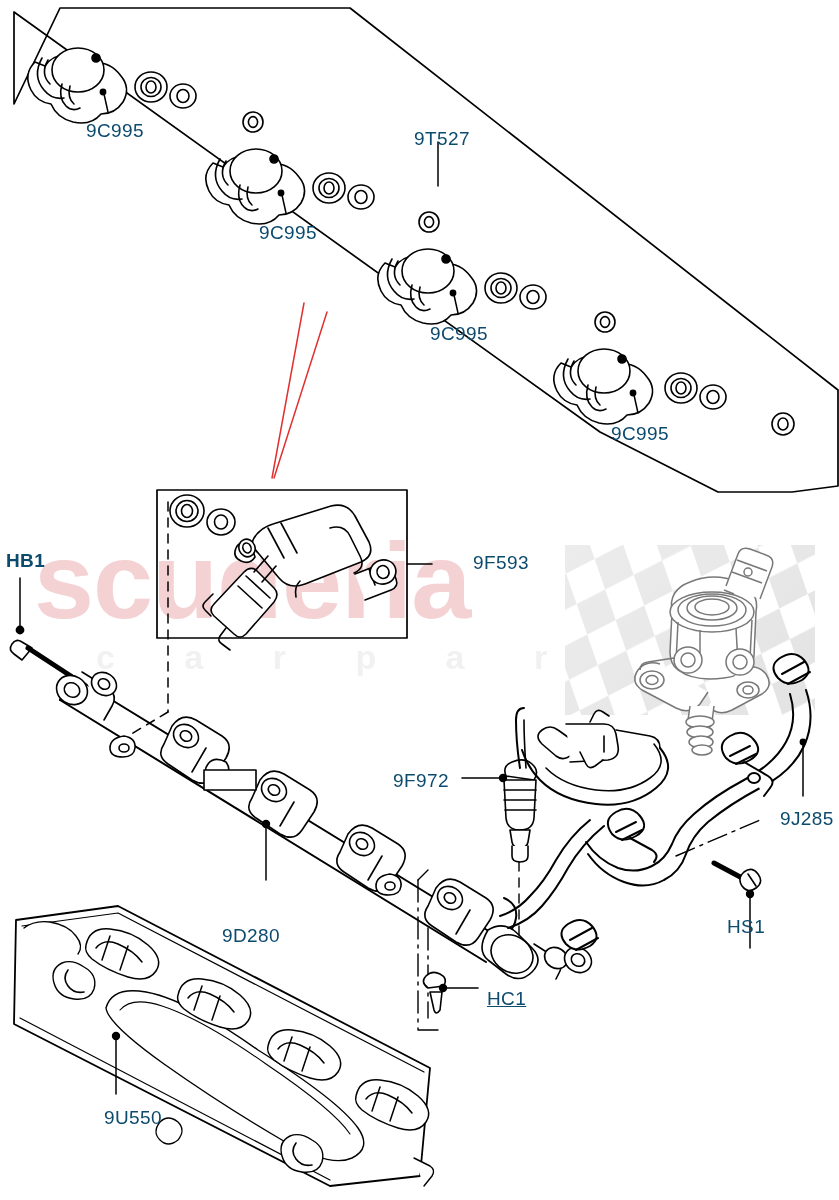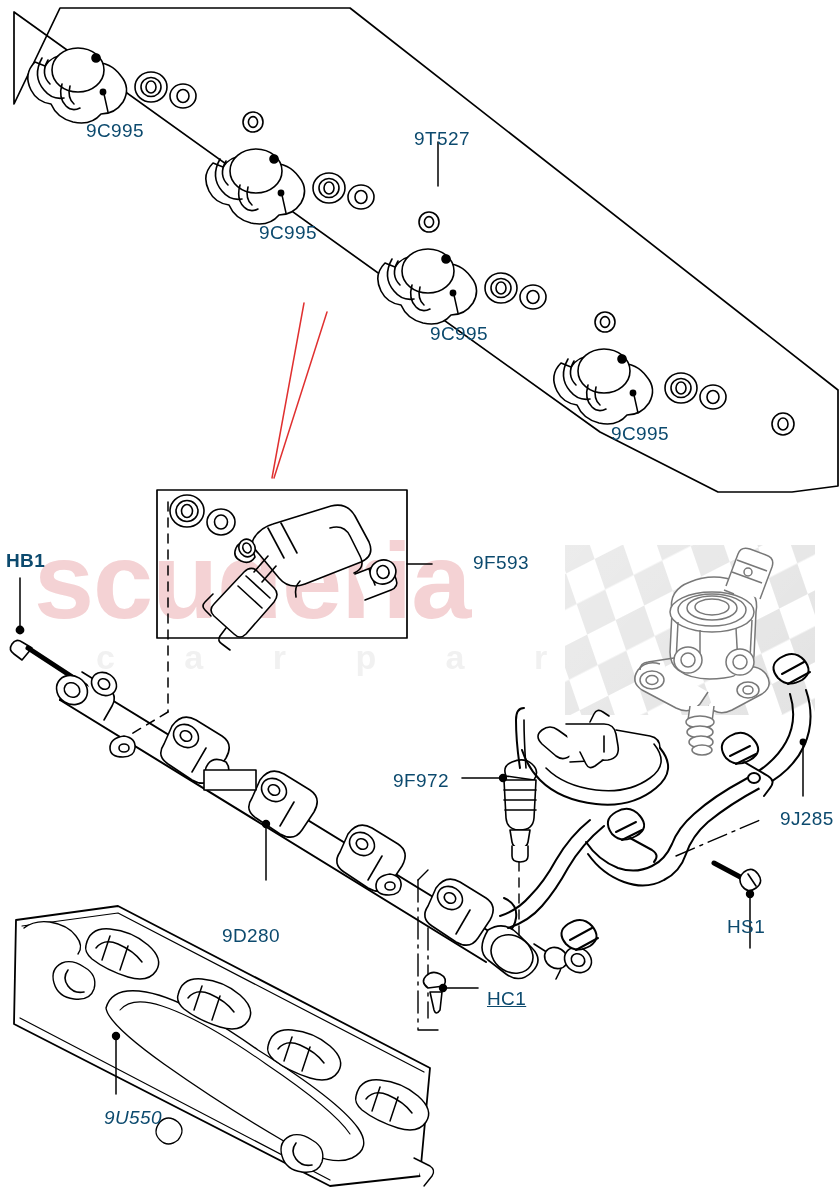--- a/index.html
+++ b/index.html
@@ -462,15 +462,15 @@
   <div class="lbl" style="left:430px;top:323px;">9C995</div>
   <div class="lbl" style="left:611px;top:423px;">9C995</div>
   <div class="lbl" style="left:414px;top:120px;margin-top:8px;">9T527</div>
   <div class="lbl" style="left:437px;top:552px;margin-left:36px;">9F593</div>
   <div class="lbl" style="left:6px;top:550px;font-weight:bold;">HB1</div>
   <div class="lbl" style="left:393px;top:770px;">9F972</div>
   <div class="lbl" style="left:780px;top:808px;">9J285</div>
   <div class="lbl" style="left:222px;top:893px;margin-top:32px;">9D280</div>
   <div class="lbl" style="left:727px;top:916px;">HS1</div>
   <div class="lbl" style="left:487px;top:988px;text-decoration:underline;">HC1</div>
-  <div class="lbl" style="left:104px;top:1107px;font-style:italic;">9U550</div>
+  <div class="lbl" style="left:104px;top:1107px;">9U550</div>
 
 </div>
 
 </body></html>

